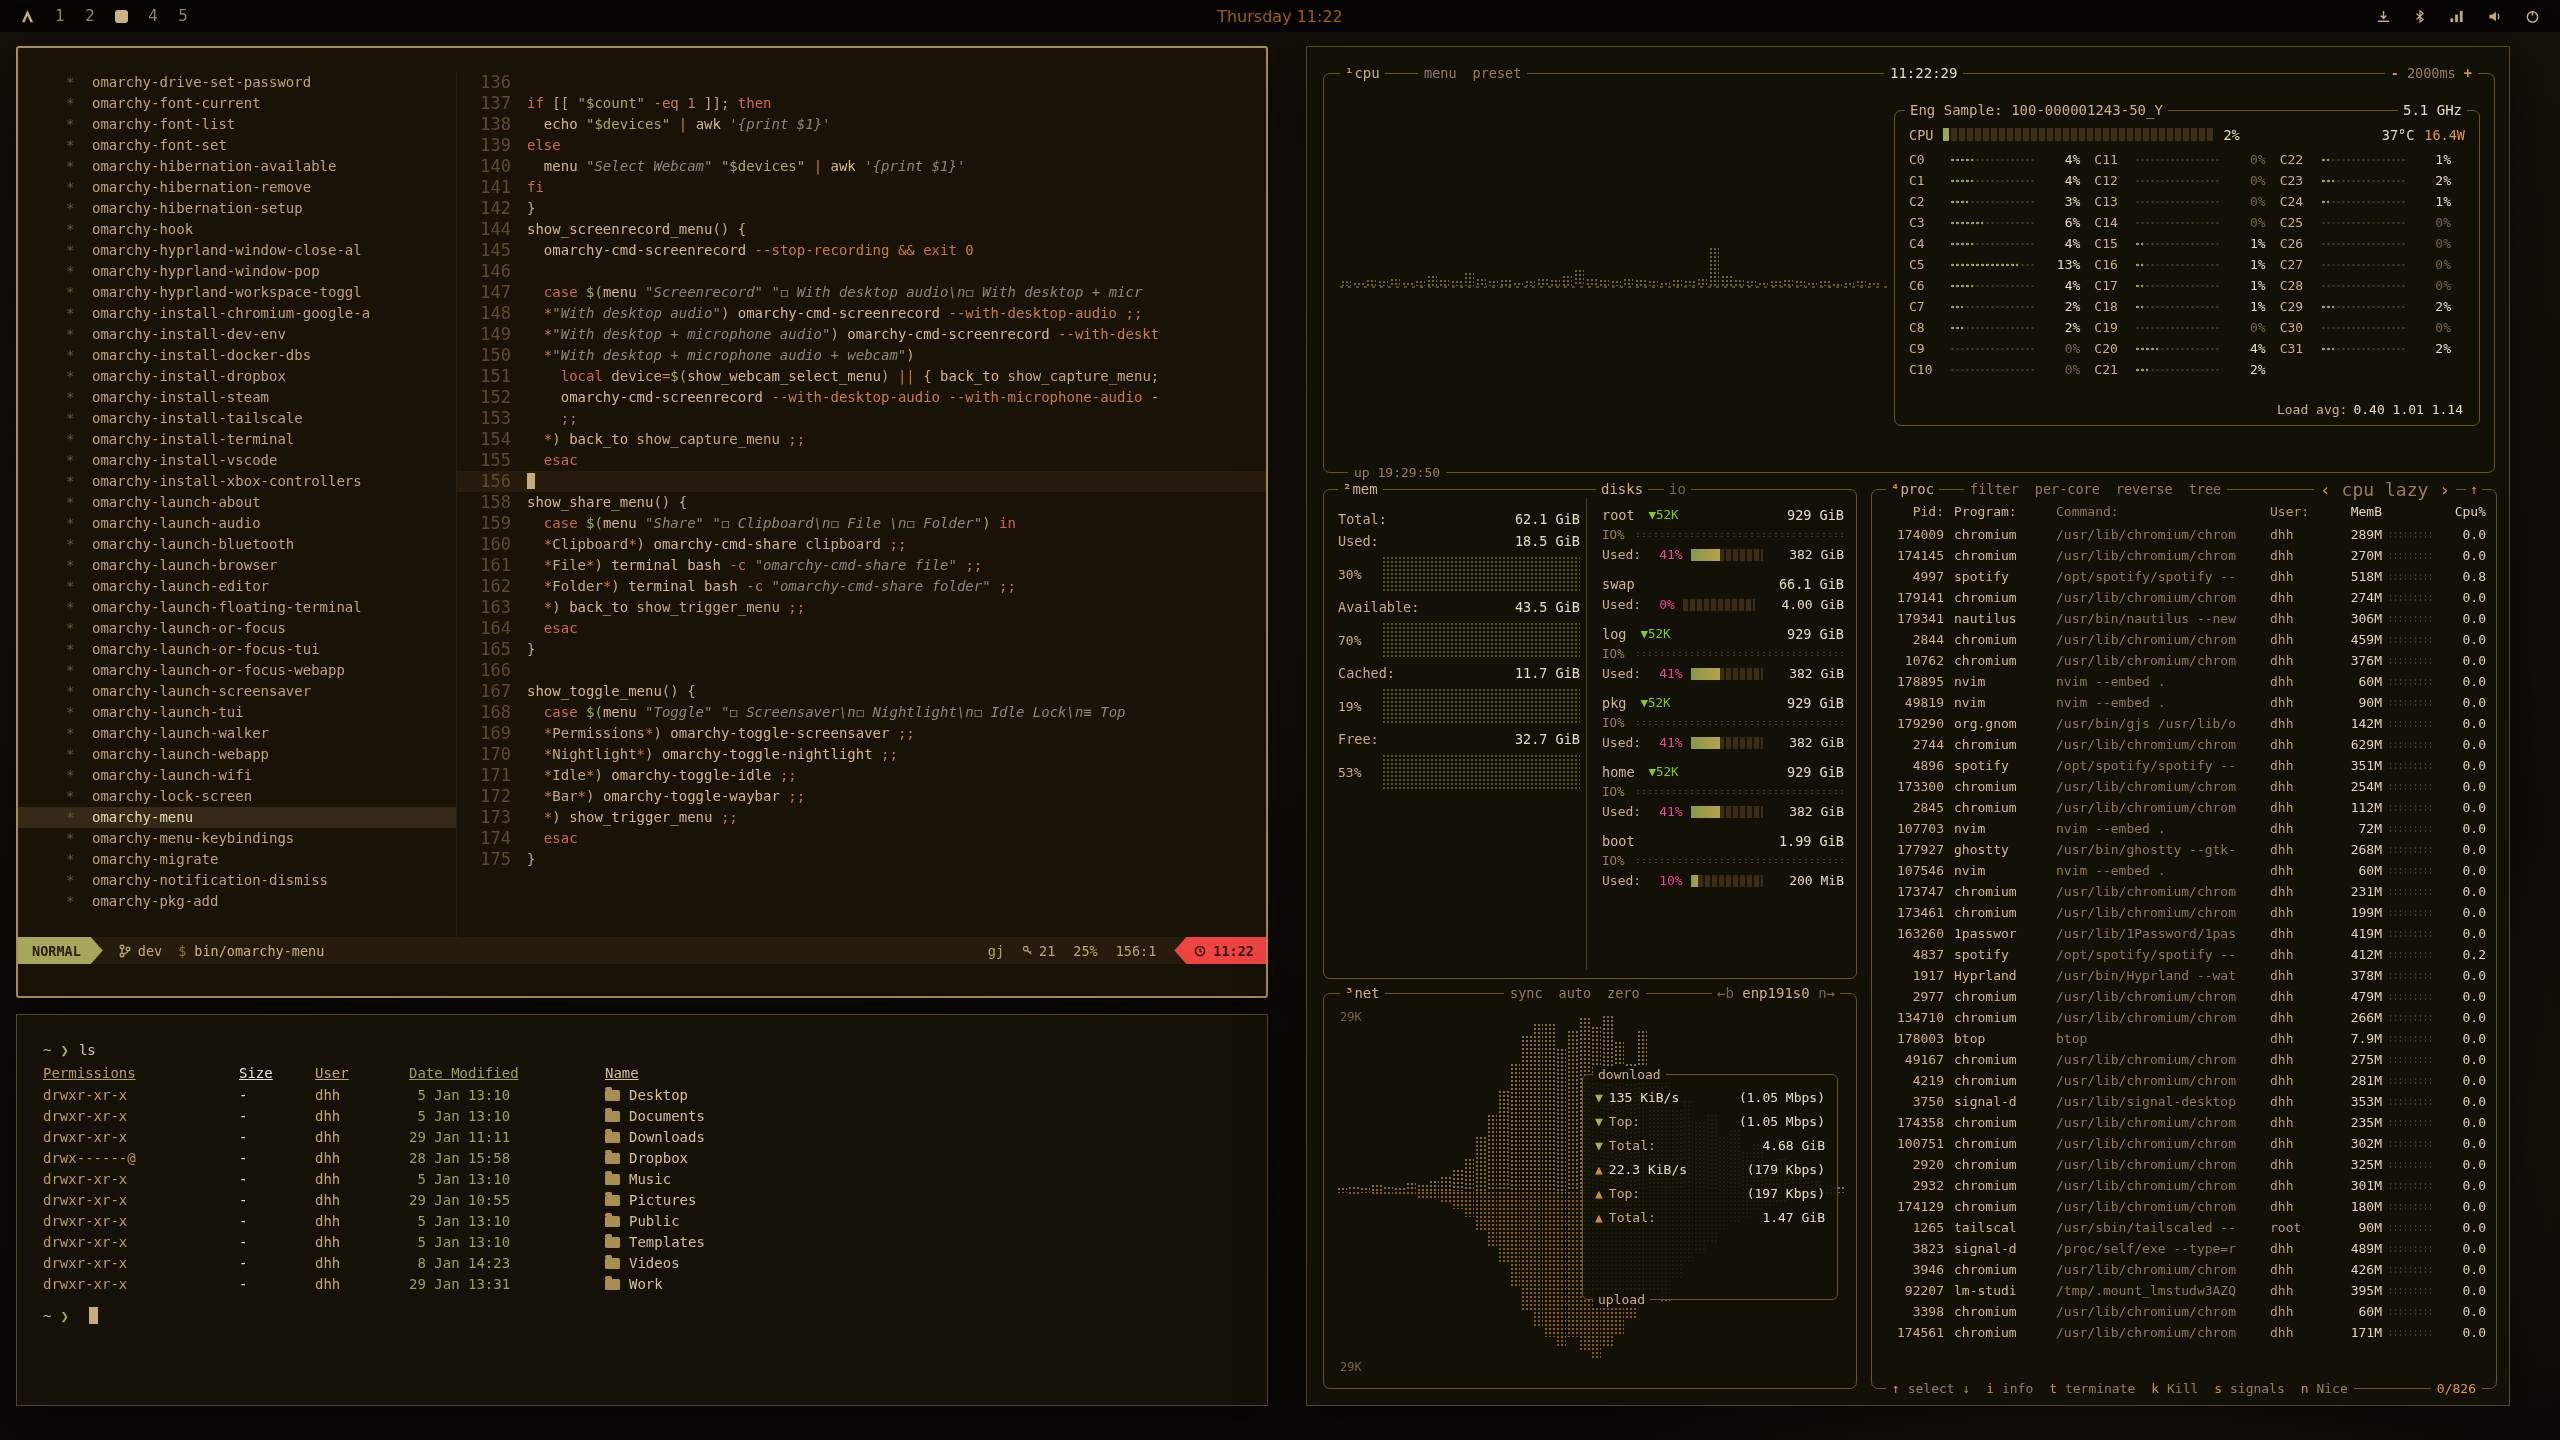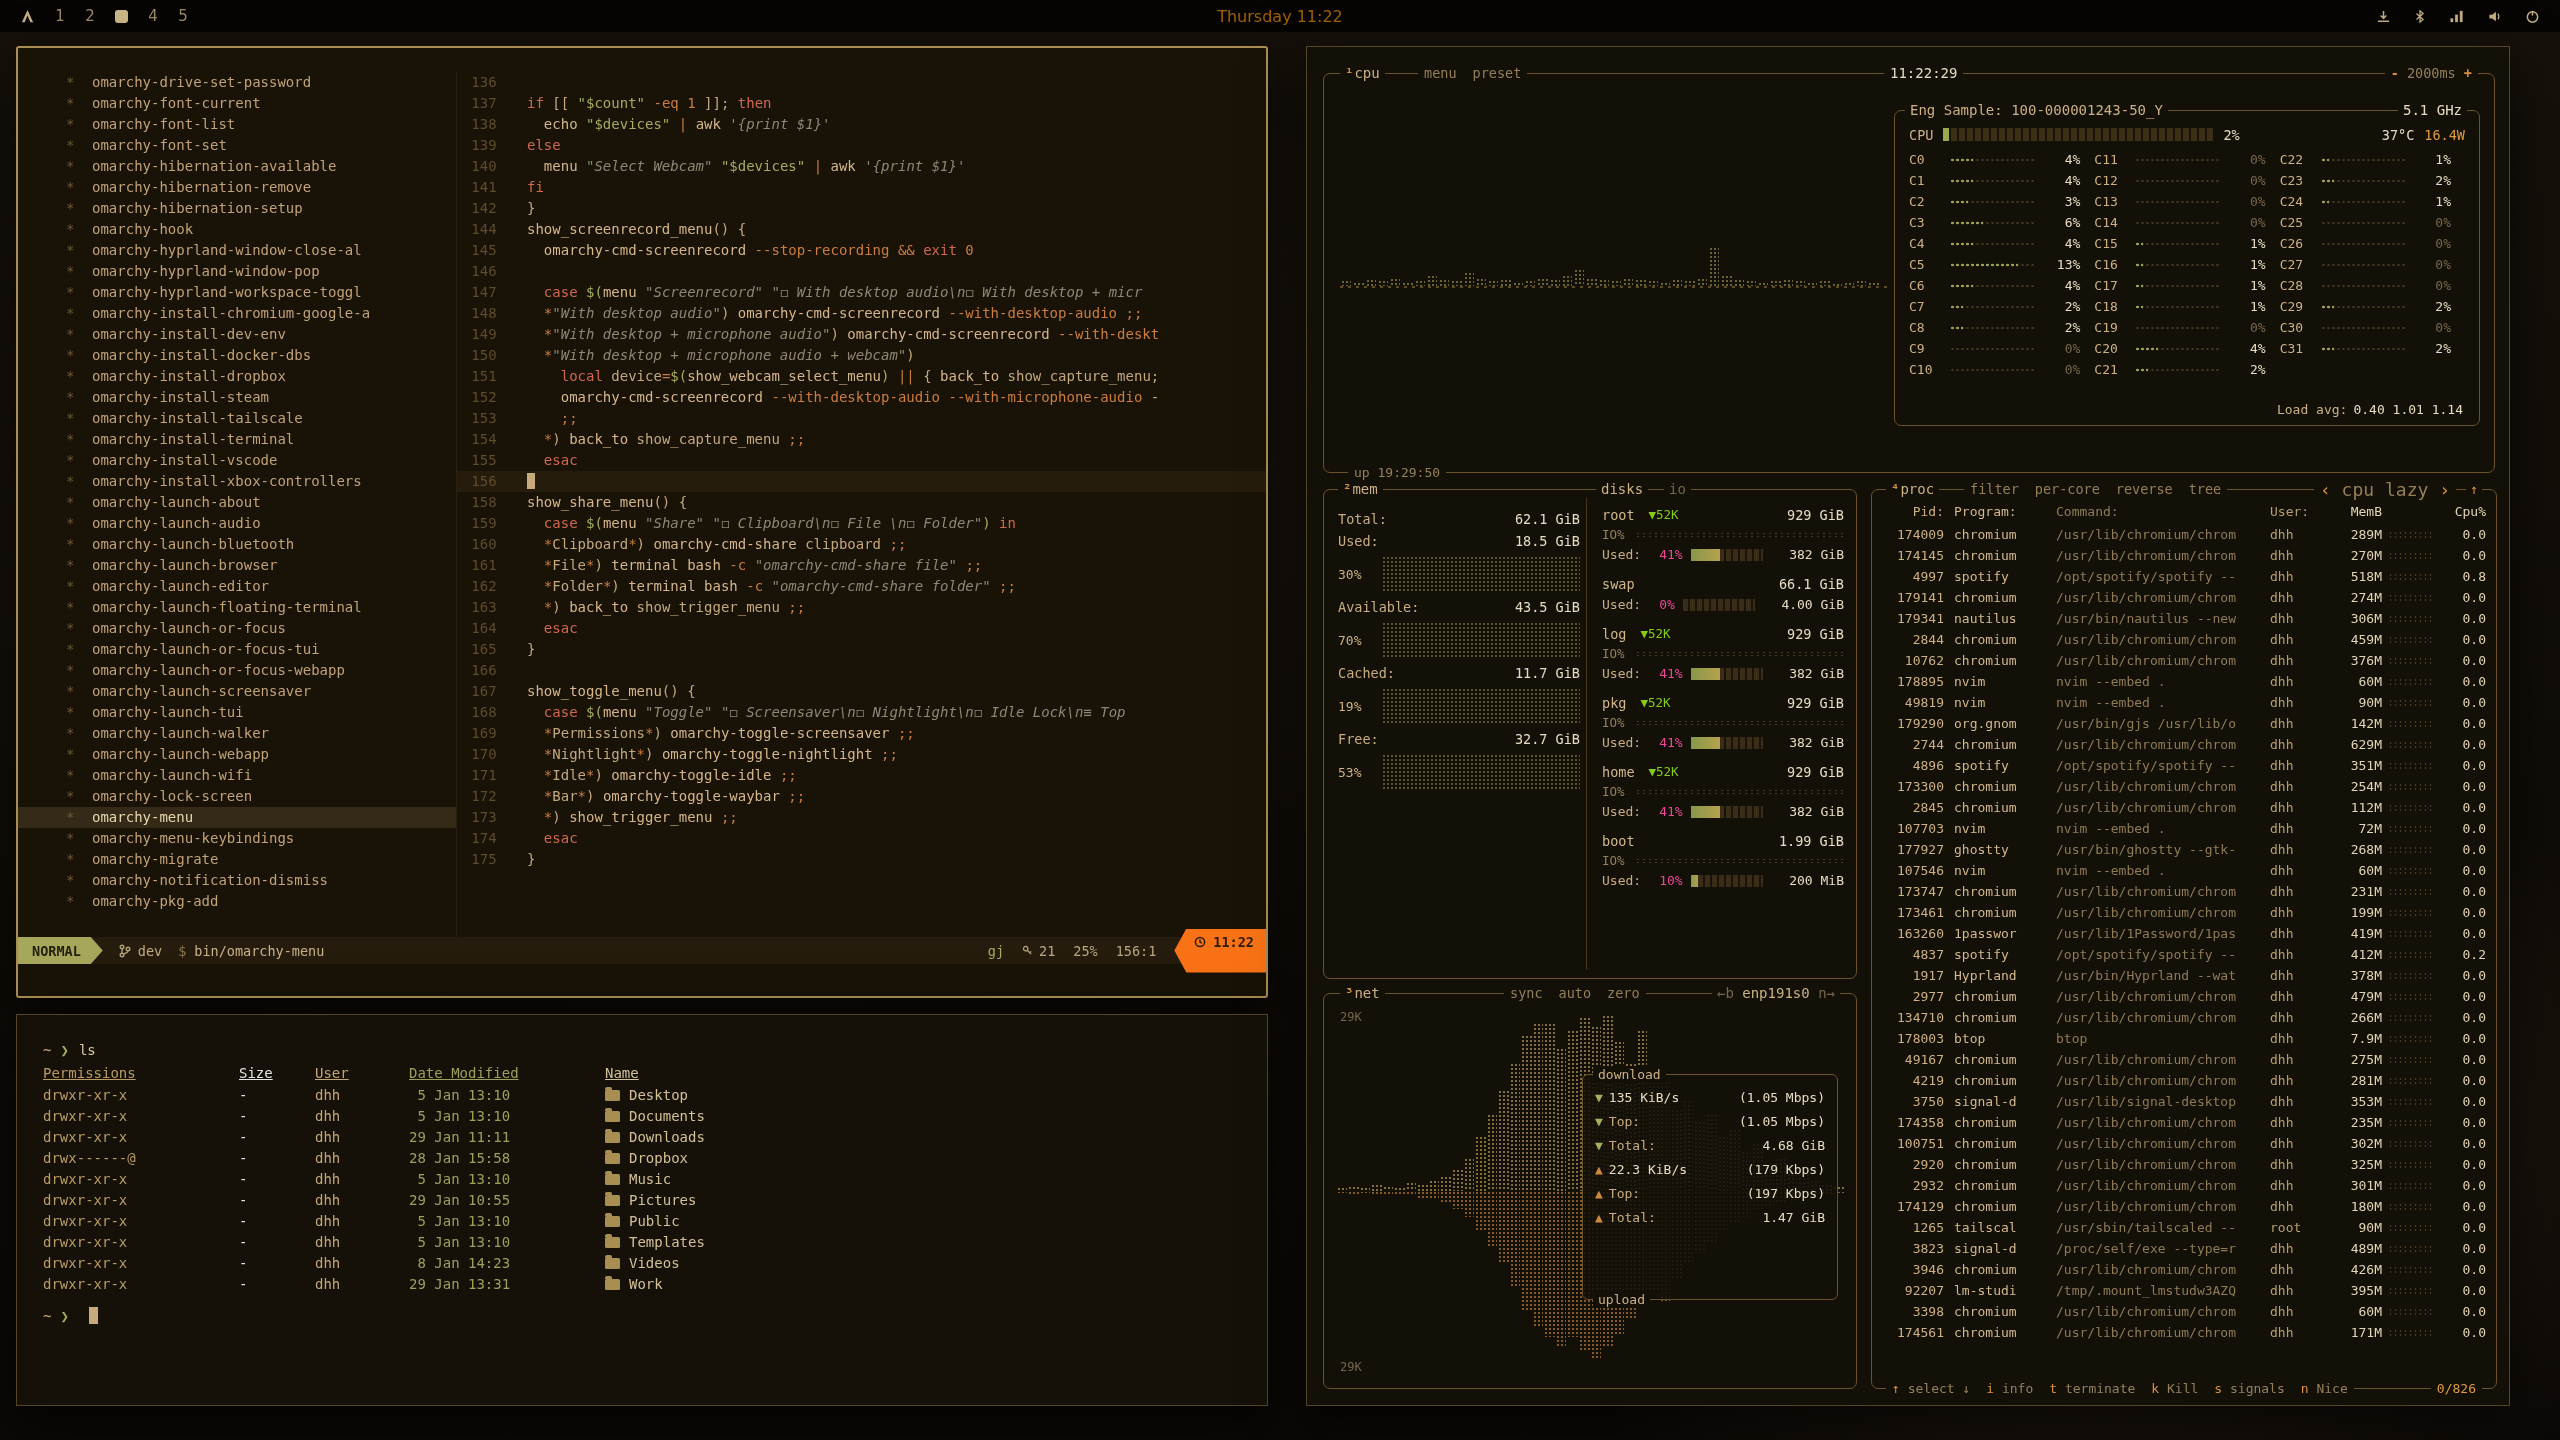--- a/index.html
+++ b/index.html
@@ -27,36 +27,36 @@
   .win-term{left:16px;top:1014px;width:1252px;height:392px;background:#161108;border:1px solid #544428;padding:24px 26px;font-size:14px;color:#c6a97a}
   .win-btop{left:1306px;top:46px;width:1204px;height:1360px;background:#131008;border:1px solid #544428}
   
   .nv-body{flex:1;display:flex;overflow:hidden;padding-top:24px}
   .nv-files{width:438px;flex:none;border-right:1px solid #2a2110;overflow:hidden}
   .file-row{height:21px;line-height:21px;padding-left:74px;position:relative;color:#c2a277;font-size:14px;white-space:nowrap;overflow:hidden}
   .file-row .bullet{position:absolute;left:48px;color:#6f5b39}
   .file-row.active{background:#352a17;color:#e8d8b0}
   .nv-editor{flex:1;overflow:hidden;font-size:14px}
   .cline{height:21px;line-height:21px;display:flex;white-space:pre}
-  .cline .ln{width:54px;text-align:center;color:#5f4c2b;flex:none;font-size:14px}
+  .cline .ln{width:54px;text-align:right;color:#5f4c2b;flex:none;font-size:17px}
   .cline .lt{padding-left:16px;white-space:pre}
   .cursorline{background:#261c0d}
   .block-cursor{background:#c8ab7c;color:#191208}
   .c-p{color:#c4a87d}.c-k{color:#d0694b}.c-f{color:#d6b68a}.c-s{color:#8f8673;font-style:italic}
   .c-v{color:#a4ad5e}.c-o{color:#cb7d3f}.c-n{color:#cb7d3f}
   .nv-status{height:27px;background:#251c0e;display:flex;align-items:center;font-size:13.5px;color:#b9a67e;gap:16px}
   .st-mode{background:#a6a75b;color:#23200e;font-weight:bold;padding:0 22px 0 14px;height:100%;display:flex;align-items:center;
     clip-path:polygon(0 0,calc(100% - 12px) 0,100% 50%,calc(100% - 12px) 100%,0 100%)}
   .st-branch{display:flex;align-items:center;gap:7px;color:#c2a97c}
   .st-file{display:flex;align-items:center;gap:8px;color:#c9b288}
   .st-file .dollar{color:#8a744f}
   .st-right{margin-left:auto;display:flex;align-items:center;gap:18px;height:100%}
   .st-reg{color:#a4ad5e}
   .st-count{display:flex;align-items:center;gap:6px}
-  .st-time{background:#f97316;color:#2a1b09;font-weight:bold;height:100%;display:flex;align-items:center;gap:7px;padding:0 12px 17px 20px;
+  .st-time{background:#ef4444;color:#2a1b09;font-weight:bold;height:100%;display:flex;align-items:center;gap:7px;padding:0 12px 0 20px;
     clip-path:polygon(0 50%,12px 0,100% 0,100% 100%,12px 100%)}
   .nv-cmdline{height:32px}
   
   .t-line{height:23px;line-height:23px;white-space:pre}
   .t-chev{color:#a4ad5e;margin:0 10px 0 9px}
   .t-cmd{color:#dcc89e}
   .ls-header{display:flex;height:23px;line-height:23px;color:#d8c9a2}
   .ls-header span{text-decoration:underline}
   .ls-row{display:flex;height:21px;line-height:21px}
   .col-perm{width:196px;color:#ba9c62}

